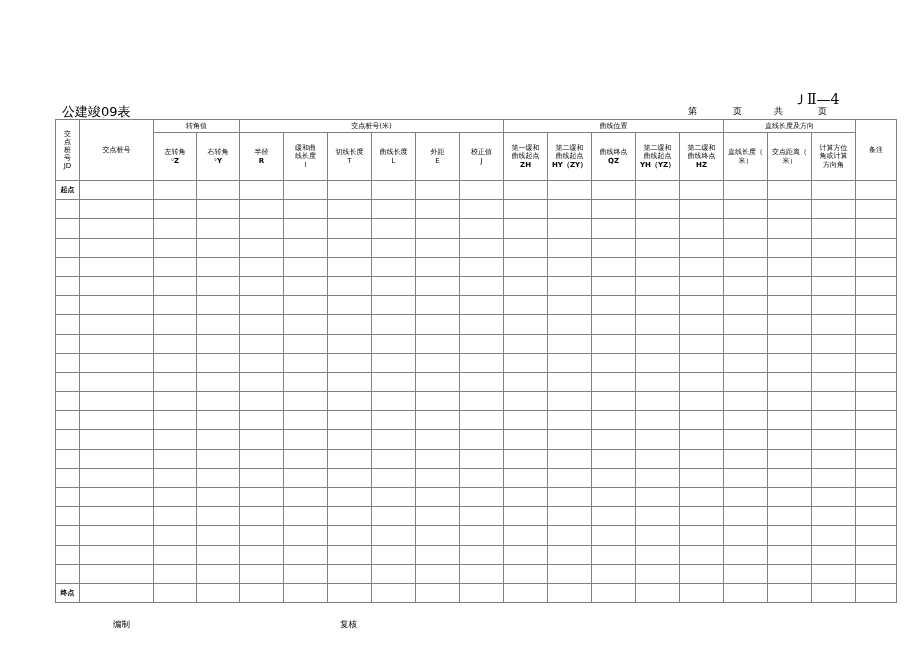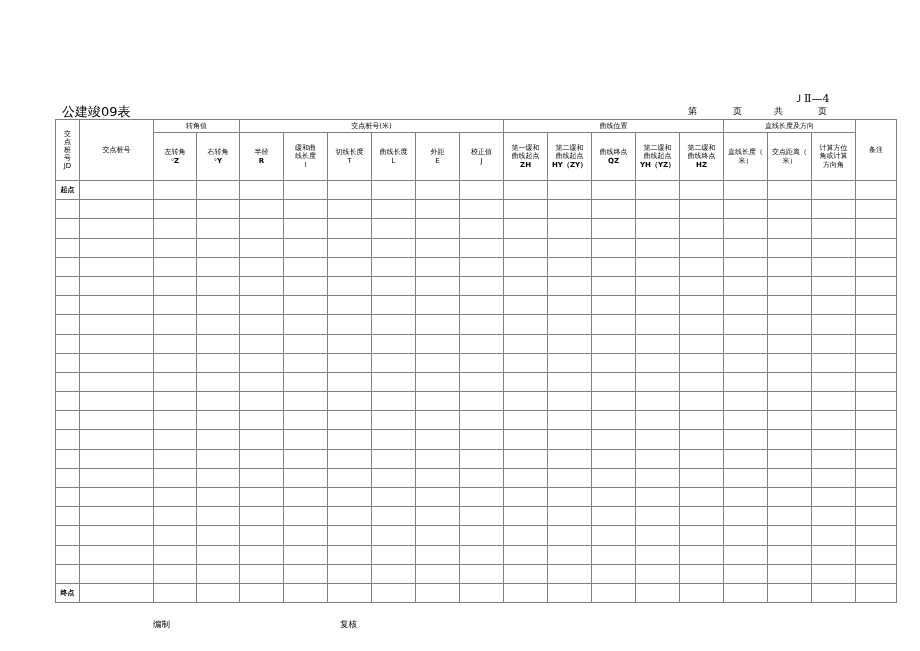--- a/index.html
+++ b/index.html
@@ -46,21 +46,21 @@
     font-size: 9px;
     white-space: nowrap;
   }
   .meta-right .m1 { position: absolute; left: 0px;  top: 0; }
   .meta-right .m2 { position: absolute; left: 45px; top: 0; }
   .meta-right .m3 { position: absolute; left: 86px; top: 0; }
   .meta-right .m4 { position: absolute; left: 130px;top: 0; }
   .code-no {
     position: absolute;
     left: 793px; top: 91px;
-    font-size: 11px;
+    font-size: 14px;
     white-space: nowrap;
     font-family: "DejaVu Serif", "Liberation Serif", serif;
   }
 
   
   .tablewrap {
     position: absolute;
     left: 55px; top: 119px;
     width: 798px;
   }
@@ -111,21 +111,21 @@
   }
 
   
   .footer {
     position: absolute;
     left: 0; top: 619px;
     width: 920px;
     height: 20px;
     font-size: 8.5px;
   }
-  .footer .f1 { position: absolute; left: 113px; top: 0; margin-left: 40px; }
+  .footer .f1 { position: absolute; left: 113px; top: 0; }
   .footer .f2 { position: absolute; left: 340px; top: 0; }
 </style>
 </head>
 <body>
 
 <div class="page">
 
 
   <div class="meta-left">公建竣09表</div>
 

